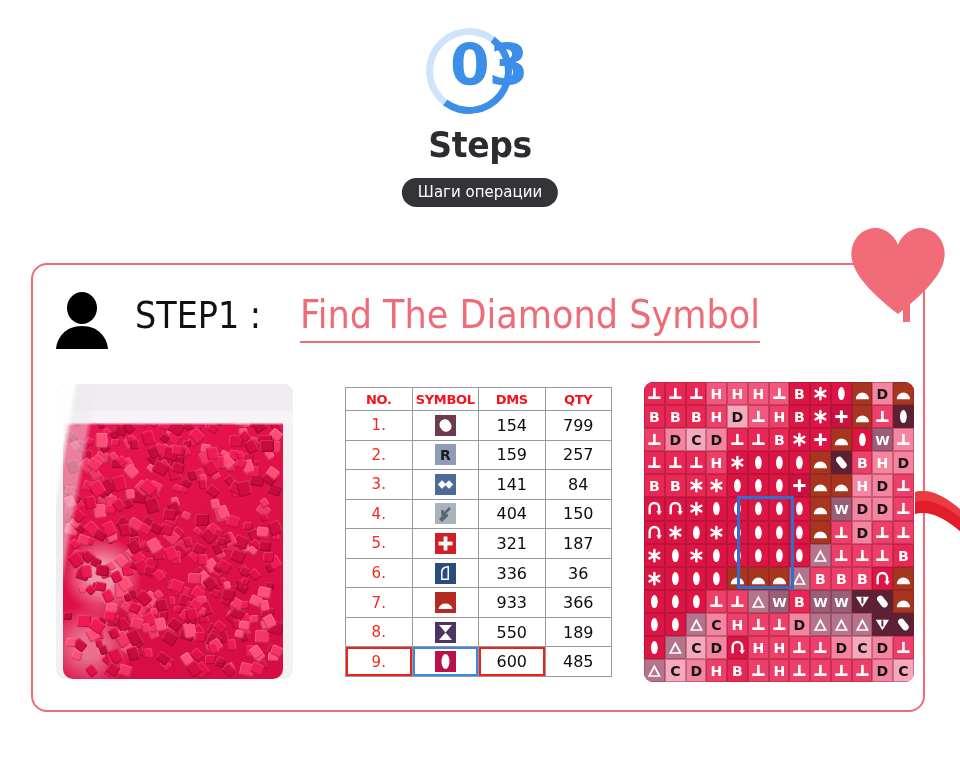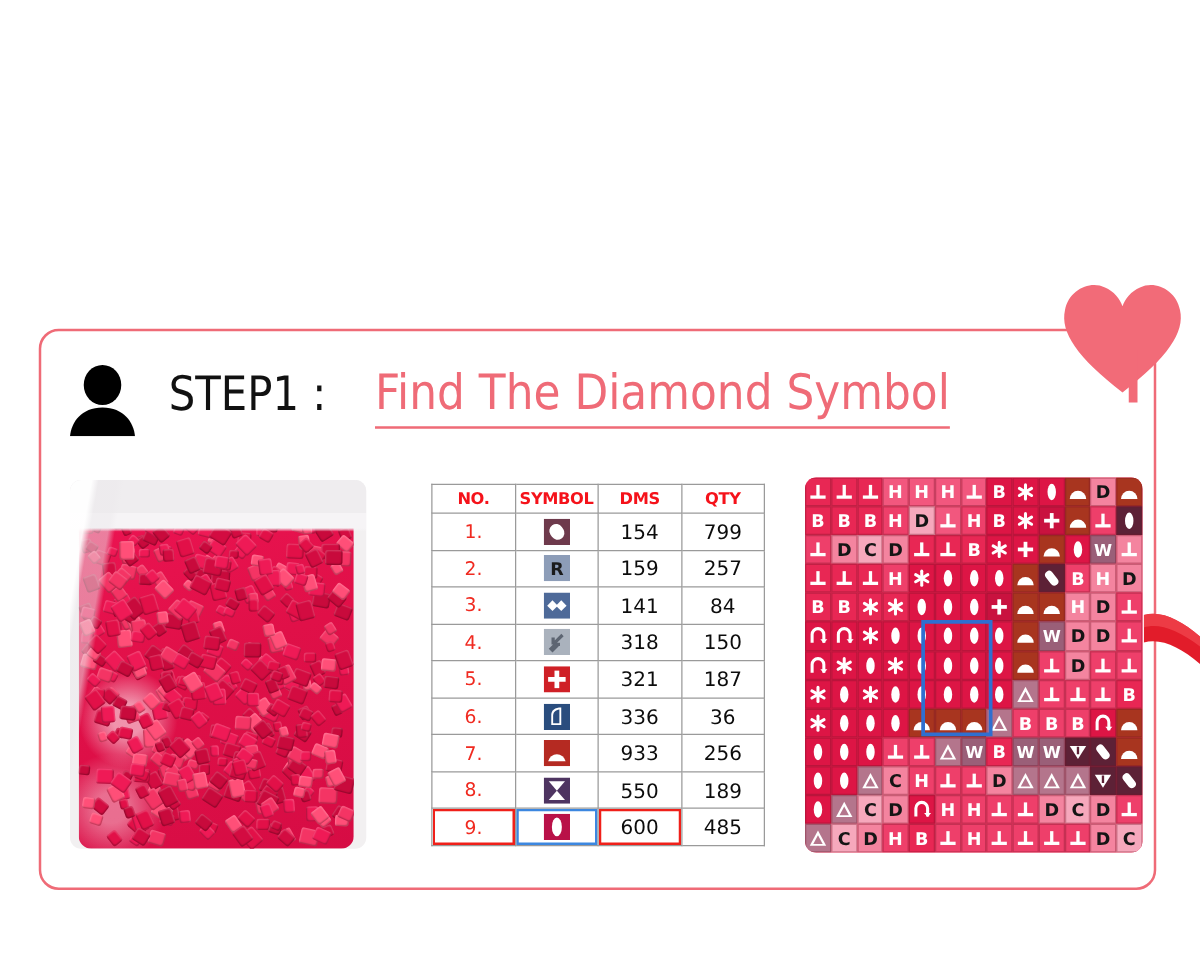--- a/index.html
+++ b/index.html
@@ -197,20 +197,32 @@
     width:57px; height:93px;
     border:3px solid #2f6fd0; z-index:9; pointer-events:none;
   }
   .glyph { width:100%; height:100%; display:block; }
 </style>
 </head>
 <body>
 
 <div id="page">
 
+  <div class="header">
+
+    <div class="badge-num-wrap">
+      <div class="ring-outer"></div>
+      <div class="ring-inner"></div>
+      <div class="num-03">03</div>
+    </div>
+
+    <div class="steps-word">Steps</div>
+
+    <div class="ru-badge">Шаги операции</div>
+  </div>
 
   <div class="heart">
     <svg viewBox="0 0 104 96" width="104" height="96" aria-hidden="true">
       <path d="M52 92 C 16 64, 2 44, 6 26 C 9 10, 26 2, 38 8 C 45 11, 50 17, 52 23 C 54 17, 59 11, 66 8 C 78 2, 95 10, 98 26 C 102 44, 88 64, 52 92 Z" fill="#f26b78"></path>
     </svg>
     <div class="heart-stem"></div>
   </div>
 
   <div class="ribbon">
     <svg viewBox="0 0 46 80" width="46" height="80" aria-hidden="true">
@@ -709,21 +721,21 @@
                 <td class="dms">141</td>
                 <td class="qty">84</td>
               </tr>
               <tr>
                 <td class="no">4.</td>
                 <td class="sym"><span class="symbox"><svg class="glyph" viewBox="0 0 21 21" width="21" height="21" aria-hidden="true">
                       <rect width="21" height="21" fill="#aab2bd"></rect>
                       <path d="M15 5 L7.5 12.5 M7.5 12.5 L13 12.5 M7.5 12.5 L7.5 7" stroke="#5d6572" stroke-width="2.6" fill="none"></path>
                       <path d="M4 16 L9 11 L12 14 L7 19 Z" fill="#5d6572"></path>
                     </svg></span></td>
-                <td class="dms">318</td>
+                <td class="dms">404</td>
                 <td class="qty">150</td>
               </tr>
               <tr>
                 <td class="no">5.</td>
                 <td class="sym"><span class="symbox"><svg class="glyph" viewBox="0 0 21 21" width="21" height="21" aria-hidden="true">
                       <rect width="21" height="21" fill="#cf2026"></rect>
                       <rect x="8.6" y="3.5" width="3.8" height="14" fill="#ffffff"></rect>
                       <rect x="3.5" y="8.6" width="14" height="3.8" fill="#ffffff"></rect>
                     </svg></span></td>
                 <td class="dms">321</td>
@@ -739,21 +751,21 @@
                 <td class="dms">336</td>
                 <td class="qty">36</td>
               </tr>
               <tr>
                 <td class="no">7.</td>
                 <td class="sym"><span class="symbox"><svg class="glyph" viewBox="0 0 21 21" width="21" height="21" aria-hidden="true">
                       <rect width="21" height="21" fill="#b52a22"></rect>
                       <path d="M3.5 17 A 7.2 7.2 0 0 1 17.5 17 Z" fill="#ffffff"></path>
                     </svg></span></td>
                 <td class="dms">933</td>
-                <td class="qty">256</td>
+                <td class="qty">366</td>
               </tr>
               <tr>
                 <td class="no">8.</td>
                 <td class="sym"><span class="symbox"><svg class="glyph" viewBox="0 0 21 21" width="21" height="21" aria-hidden="true">
                       <rect width="21" height="21" fill="#4e3461"></rect>
                       <path d="M4 3 L17 3 L10.5 10.5 Z" fill="#ffffff"></path>
                       <path d="M4 18 L17 18 L10.5 10.5 Z" fill="#ffffff"></path>
                     </svg></span></td>
                 <td class="dms">550</td>
                 <td class="qty">189</td>

